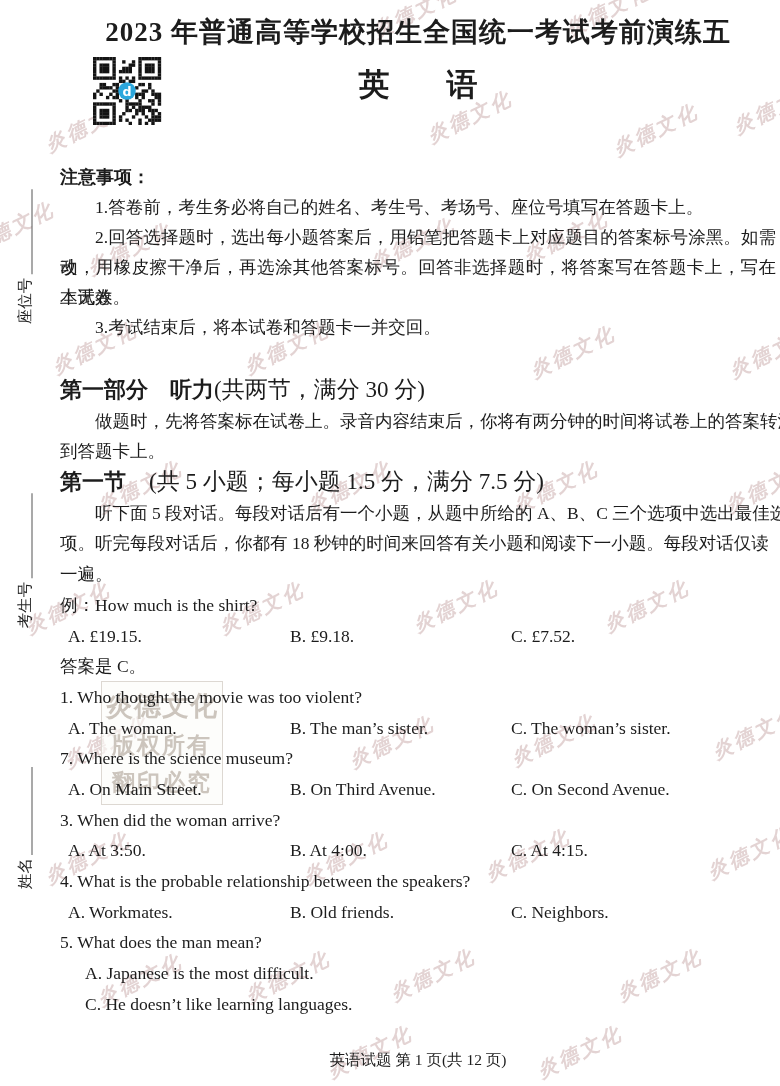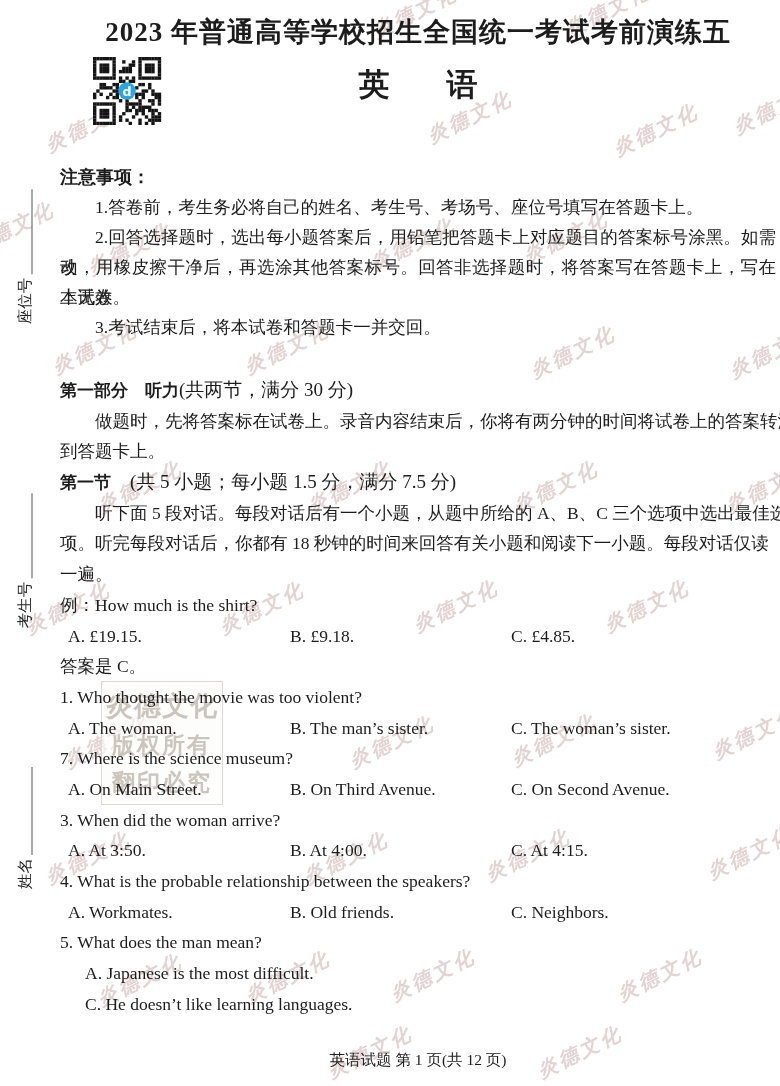--- a/index.html
+++ b/index.html
@@ -36,22 +36,22 @@
     font-size:15.5px;color:#222;
   }
   .side-label .rule{display:inline-block;border-top:1.2px solid #555;height:0;margin:0 0 3px 3px;}
   
   .notice{top:162px;}
   .notice .nline{height:30px;line-height:30px;font-size:17.5px;text-align:justify;}
   .notice .head{font-weight:bold;font-size:18px;}
   .indent{text-indent:35px;}
   .main{top:375px;}
   .line{height:30.7px;line-height:30.7px;font-size:17.5px;white-space:nowrap;}
-  .line .b{font-weight:bold;font-size:17px;}
-  .line .note{font-size:19px;}
+  .line .b{font-weight:bold;font-size:22px;}
+  .line .note{font-size:23px;}
   .opt-row{display:flex;}
   .opt-row .c1{margin-left:8px;width:222px;}
   .opt-row .c2{width:221px;}
   .opt-row .c3{flex:1;}
   .opt-stack{margin-left:25px;}
   .footer{top:1050px;text-align:center;font-size:15.5px;}
 </style>
 </head>
 <body>
 
@@ -348,21 +348,21 @@
       <div class="line indent">做题时，先将答案标在试卷上。录音内容结束后，你将有两分钟的时间将试卷上的答案转涂</div>
       <div class="line">到答题卡上。</div>
       <div class="line"><span class="b">第一节</span><span class="note">　(共 5 小题；每小题 1.5 分，满分 7.5 分)</span></div>
       <div class="line indent">听下面 5 段对话。每段对话后有一个小题，从题中所给的 A、B、C 三个选项中选出最佳选</div>
       <div class="line">项。听完每段对话后，你都有 18 秒钟的时间来回答有关小题和阅读下一小题。每段对话仅读</div>
       <div class="line">一遍。</div>
       <div class="line">例：How much is the shirt?</div>
       <div class="line opt-row">
         <span class="c1">A. £19.15.</span>
         <span class="c2">B. £9.18.</span>
-        <span class="c3">C. £4.85.</span>
+        <span class="c3">C. £7.52.</span>
       </div>
       <div class="line">答案是 C。</div>
       <div class="line">1. Who thought the movie was too violent?</div>
       <div class="line opt-row">
         <span class="c1">A. The woman.</span>
         <span class="c2">B. The man’s sister.</span>
         <span class="c3">C. The woman’s sister.</span>
       </div>
       <div class="line">7. Where is the science museum?</div>
       <div class="line opt-row">

